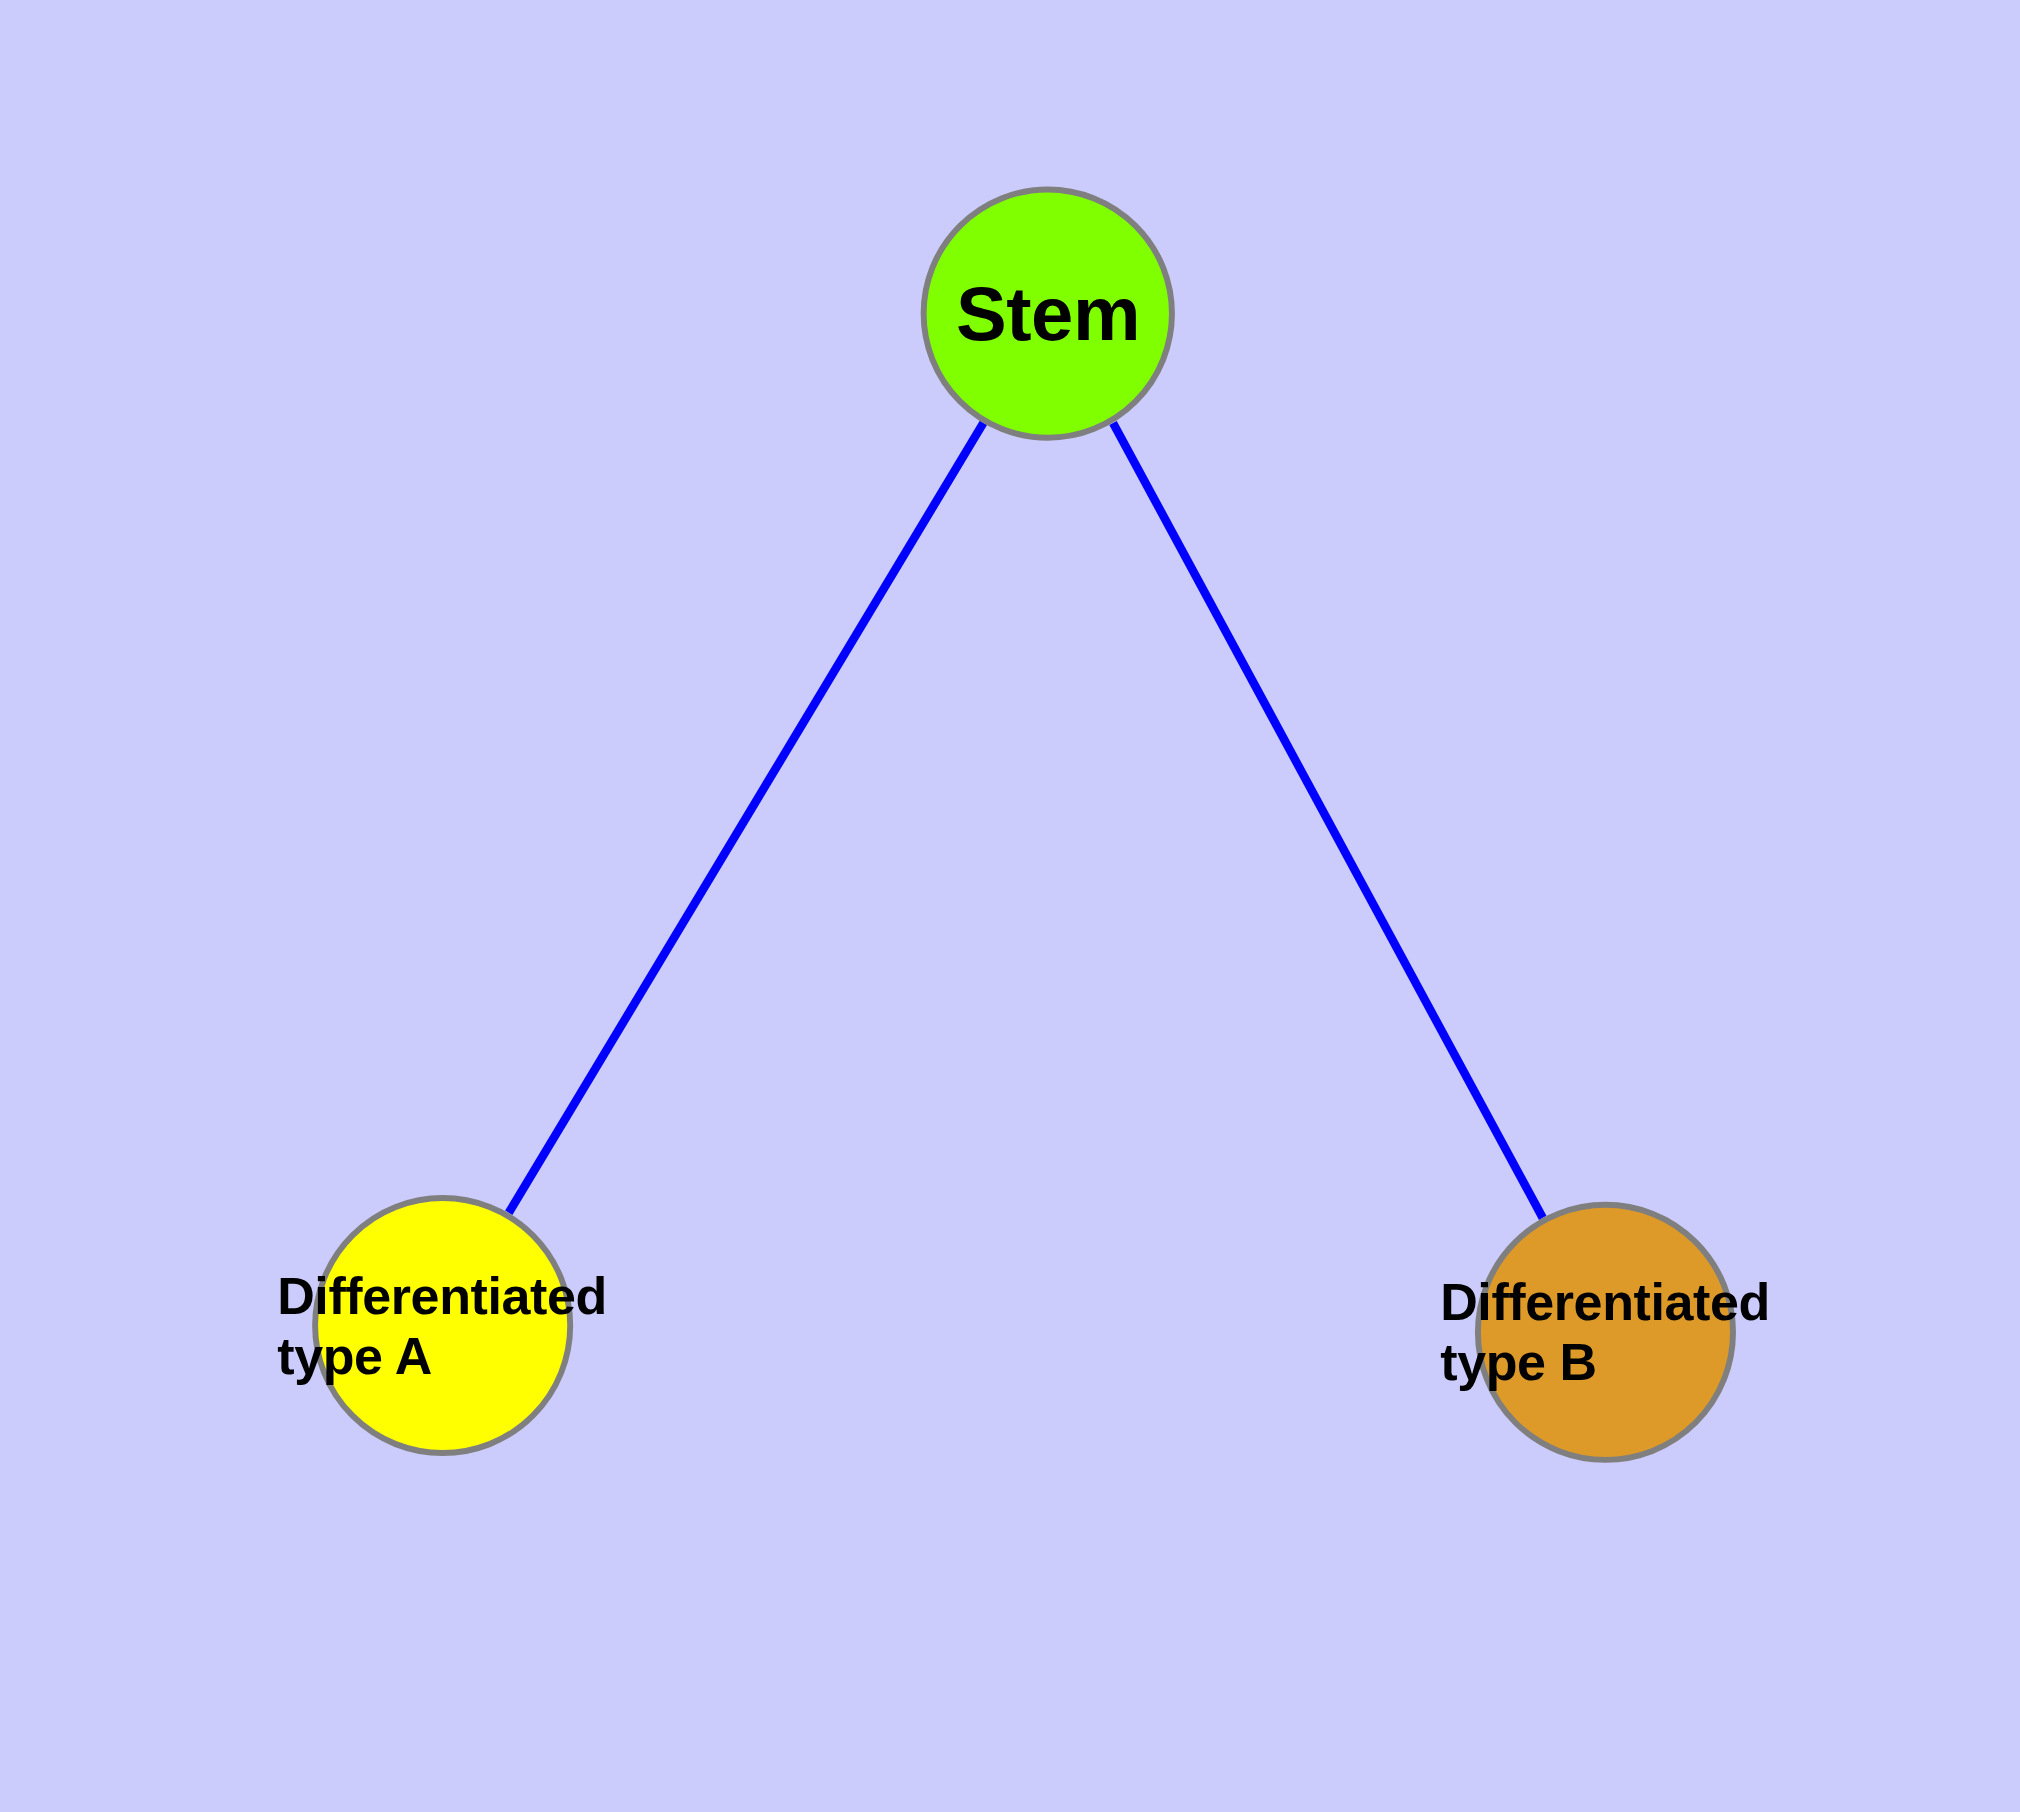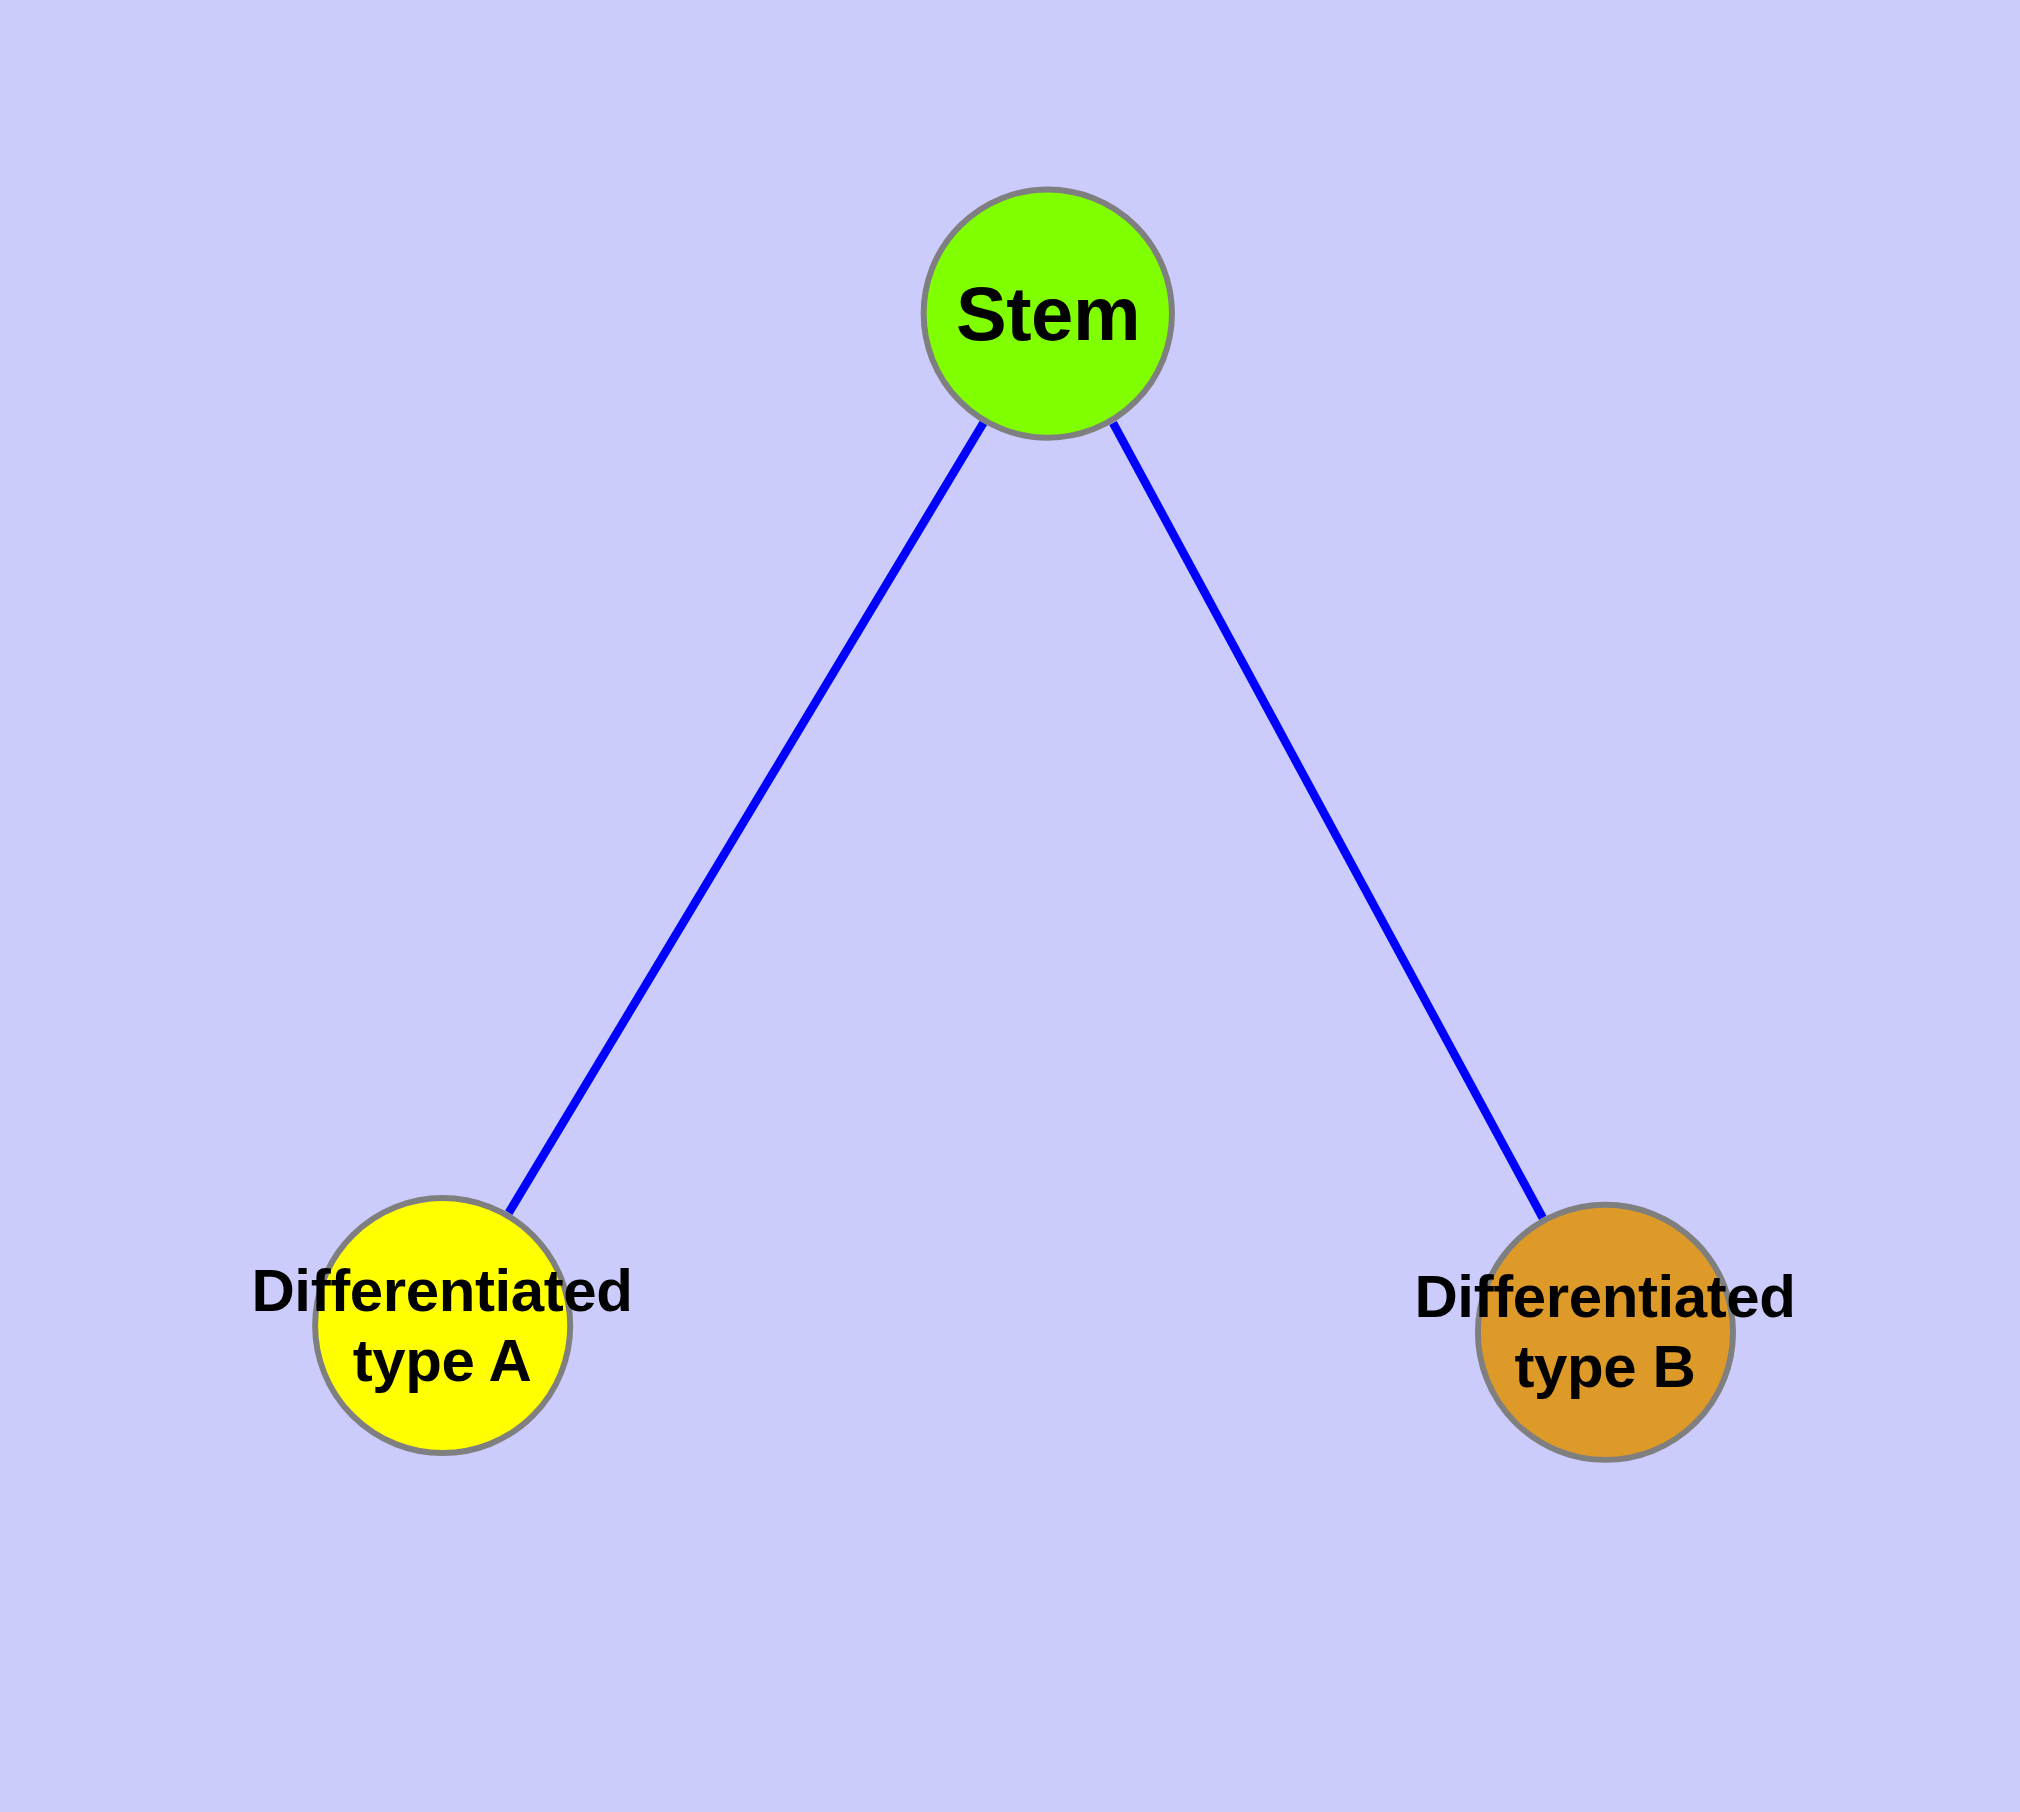--- a/index.html
+++ b/index.html
@@ -26,32 +26,31 @@
     position: absolute;
     left: 0;
     top: 0;
     width: 2021px;
     height: 1812px;
   }
   .node-label {
     position: absolute;
     color: #000000;
     font-weight: bold;
-    text-align: center;
     white-space: pre;
     line-height: 1.16;
     letter-spacing: -0.4px;
     transform: translate(-50%, -50%);
     pointer-events: none;
   }
   .node-label.single {
     font-size: 76px;
   }
   .node-label.double {
-    font-size: 60px;
+    font-size: 52px;
   }
 </style>
 </head>
 <body>
 
 <div id="canvas" style="width: 2021px; height: 1812px;">
 
   <div id="bg" style="background: rgb(204, 204, 252);"></div>
 
   <svg id="graph-svg" viewBox="0 0 2384 2138" xmlns="http://www.w3.org/2000/svg" style="width: 2021px; height: 1812px;">

